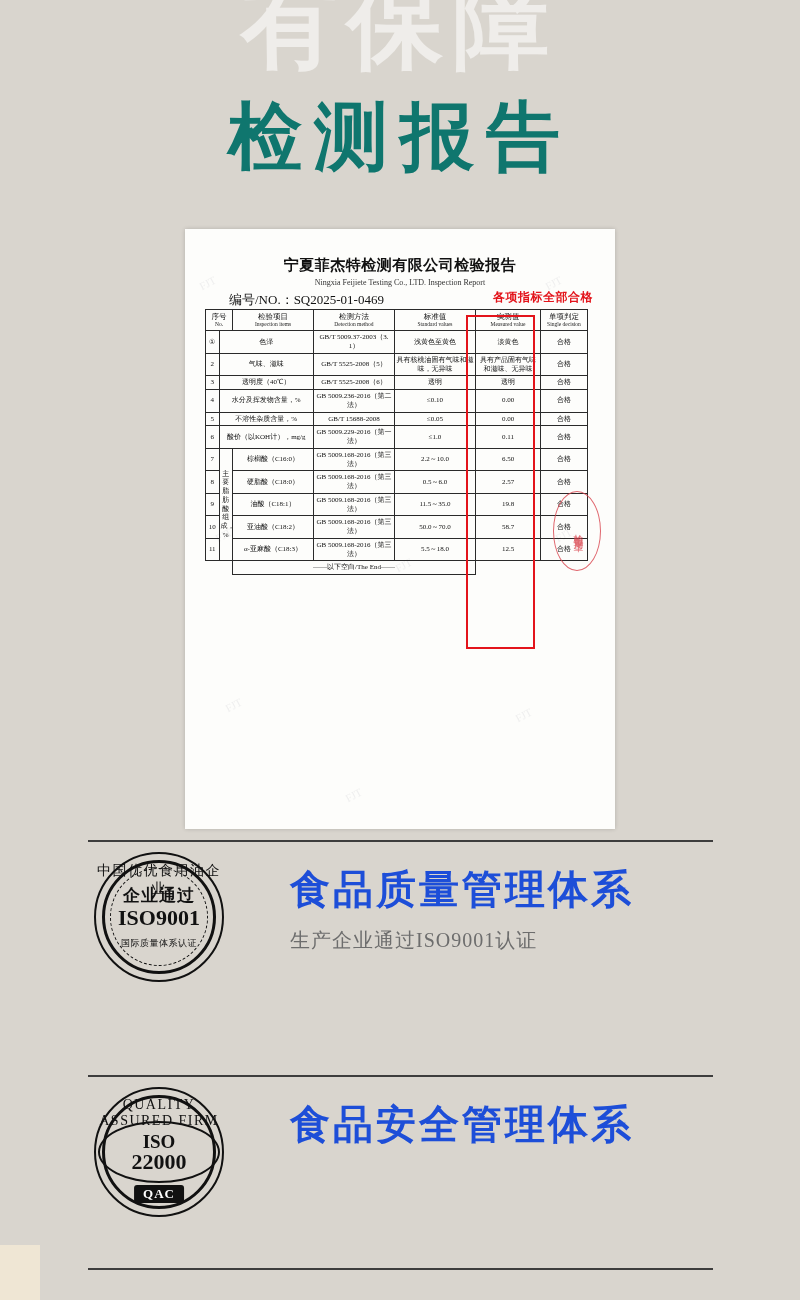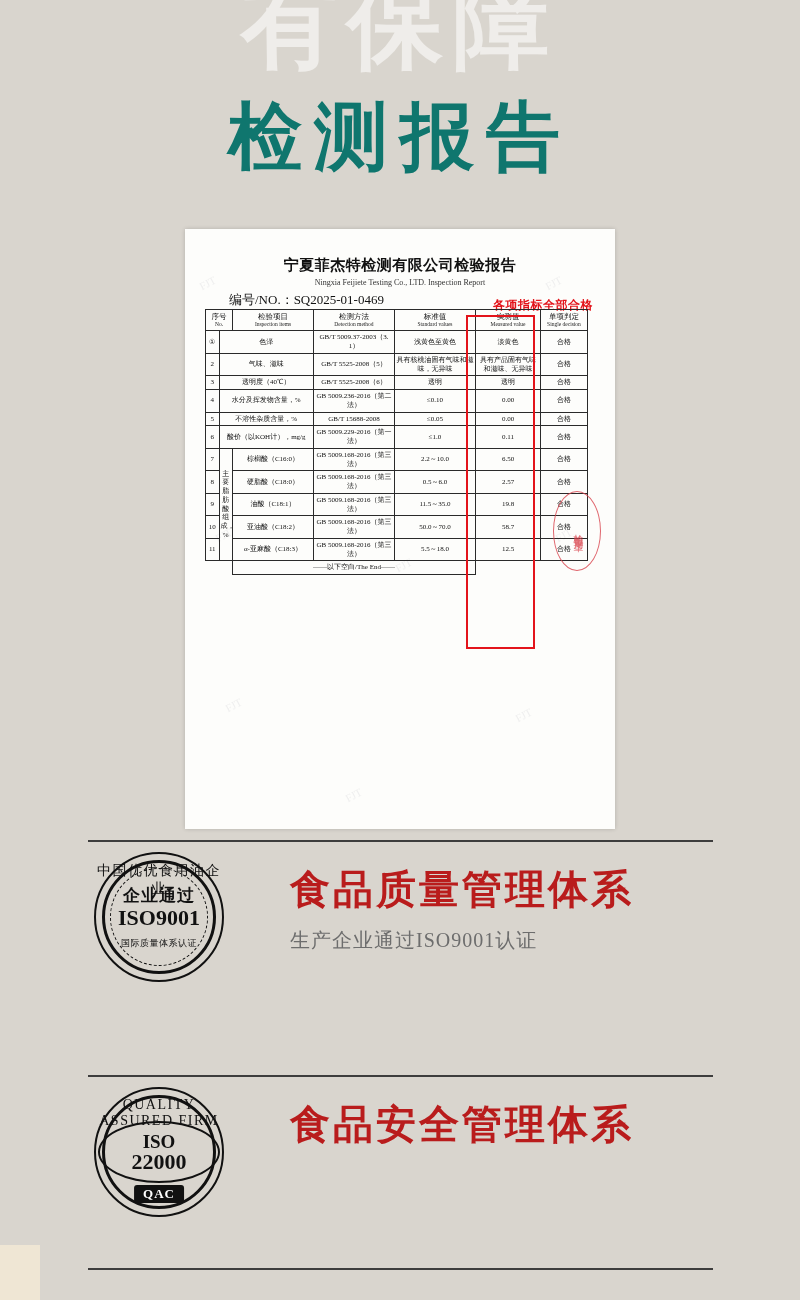--- a/index.html
+++ b/index.html
@@ -87,21 +87,21 @@
     left: 24px;
     top: 62px;
     font-size: 13px;
     font-family: "Liberation Serif", serif;
     color: #111;
     padding-left: 20px;
   }
   .red-note {
     position: absolute;
     right: 22px;
-    top: 68px;
+    top: 60px;
     color: #e3141b;
     font-size: 12px;
     font-weight: bold;
     letter-spacing: 0.5px;
     white-space: nowrap;
   }
 
   table.report {
     position: absolute;
     top: 80px;
@@ -186,21 +186,21 @@
   }
   .cert-text {
     position: absolute;
     left: 290px;
     top: 22px;
   }
   .cert-title {
     font-family: "Liberation Serif", serif;
     font-weight: bold;
     font-size: 40px;
-    color: #b91c1c;
+    color: #1d4ed8;
     letter-spacing: 3px;
     white-space: nowrap;
   }
   .cert-sub {
     font-family: "Liberation Serif", serif;
     font-size: 20px;
     color: #6d6d6d;
     margin-top: 10px;
     letter-spacing: 1px;
     white-space: nowrap;

